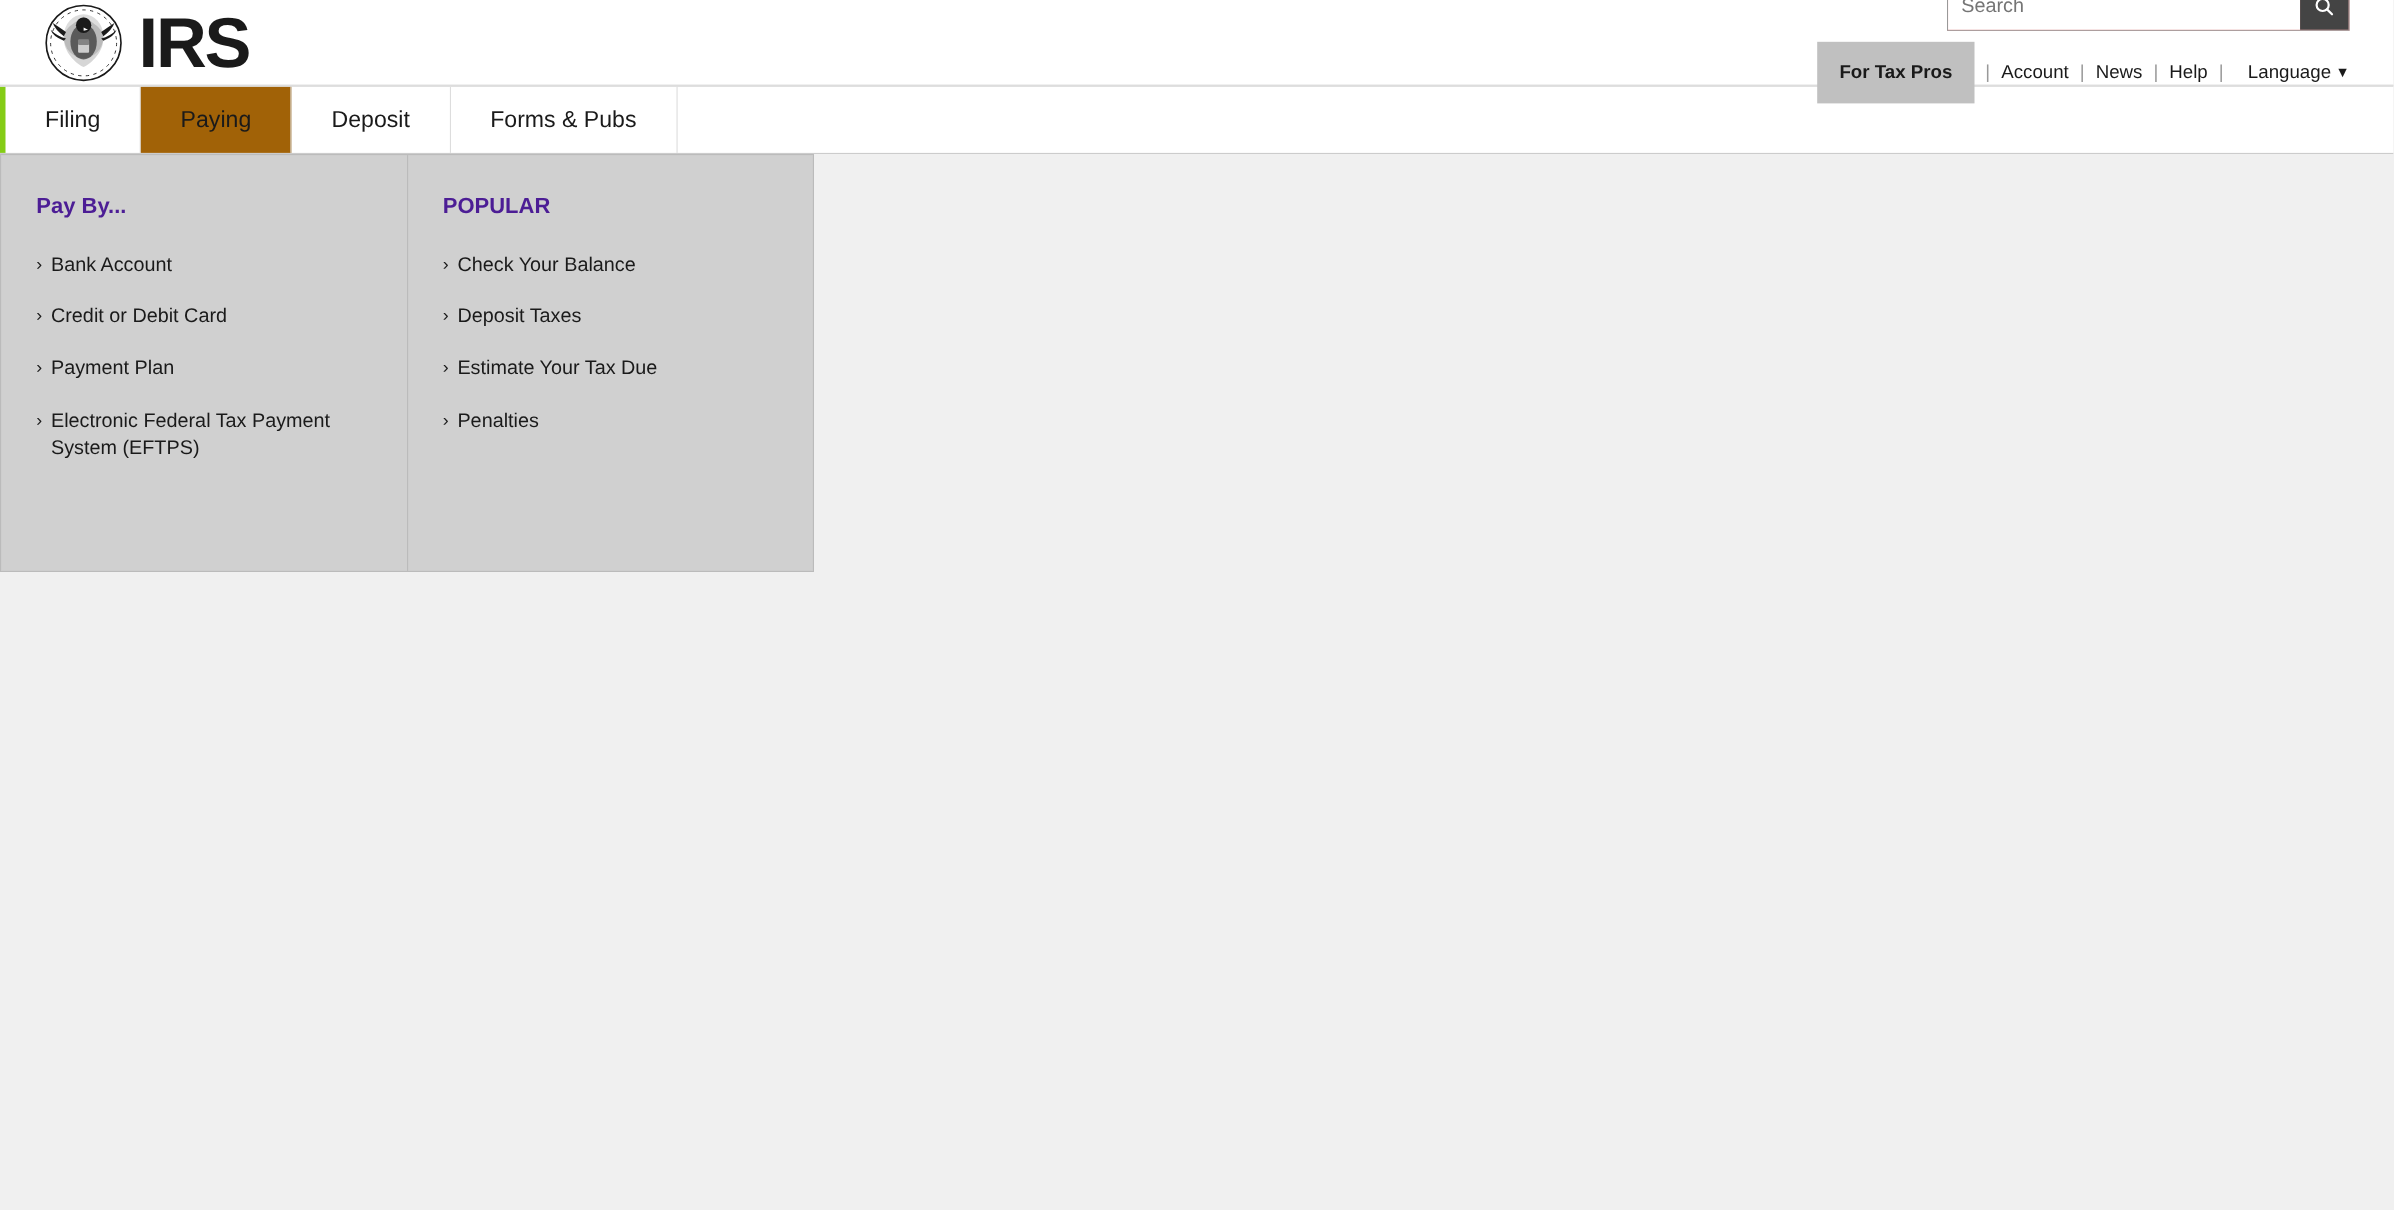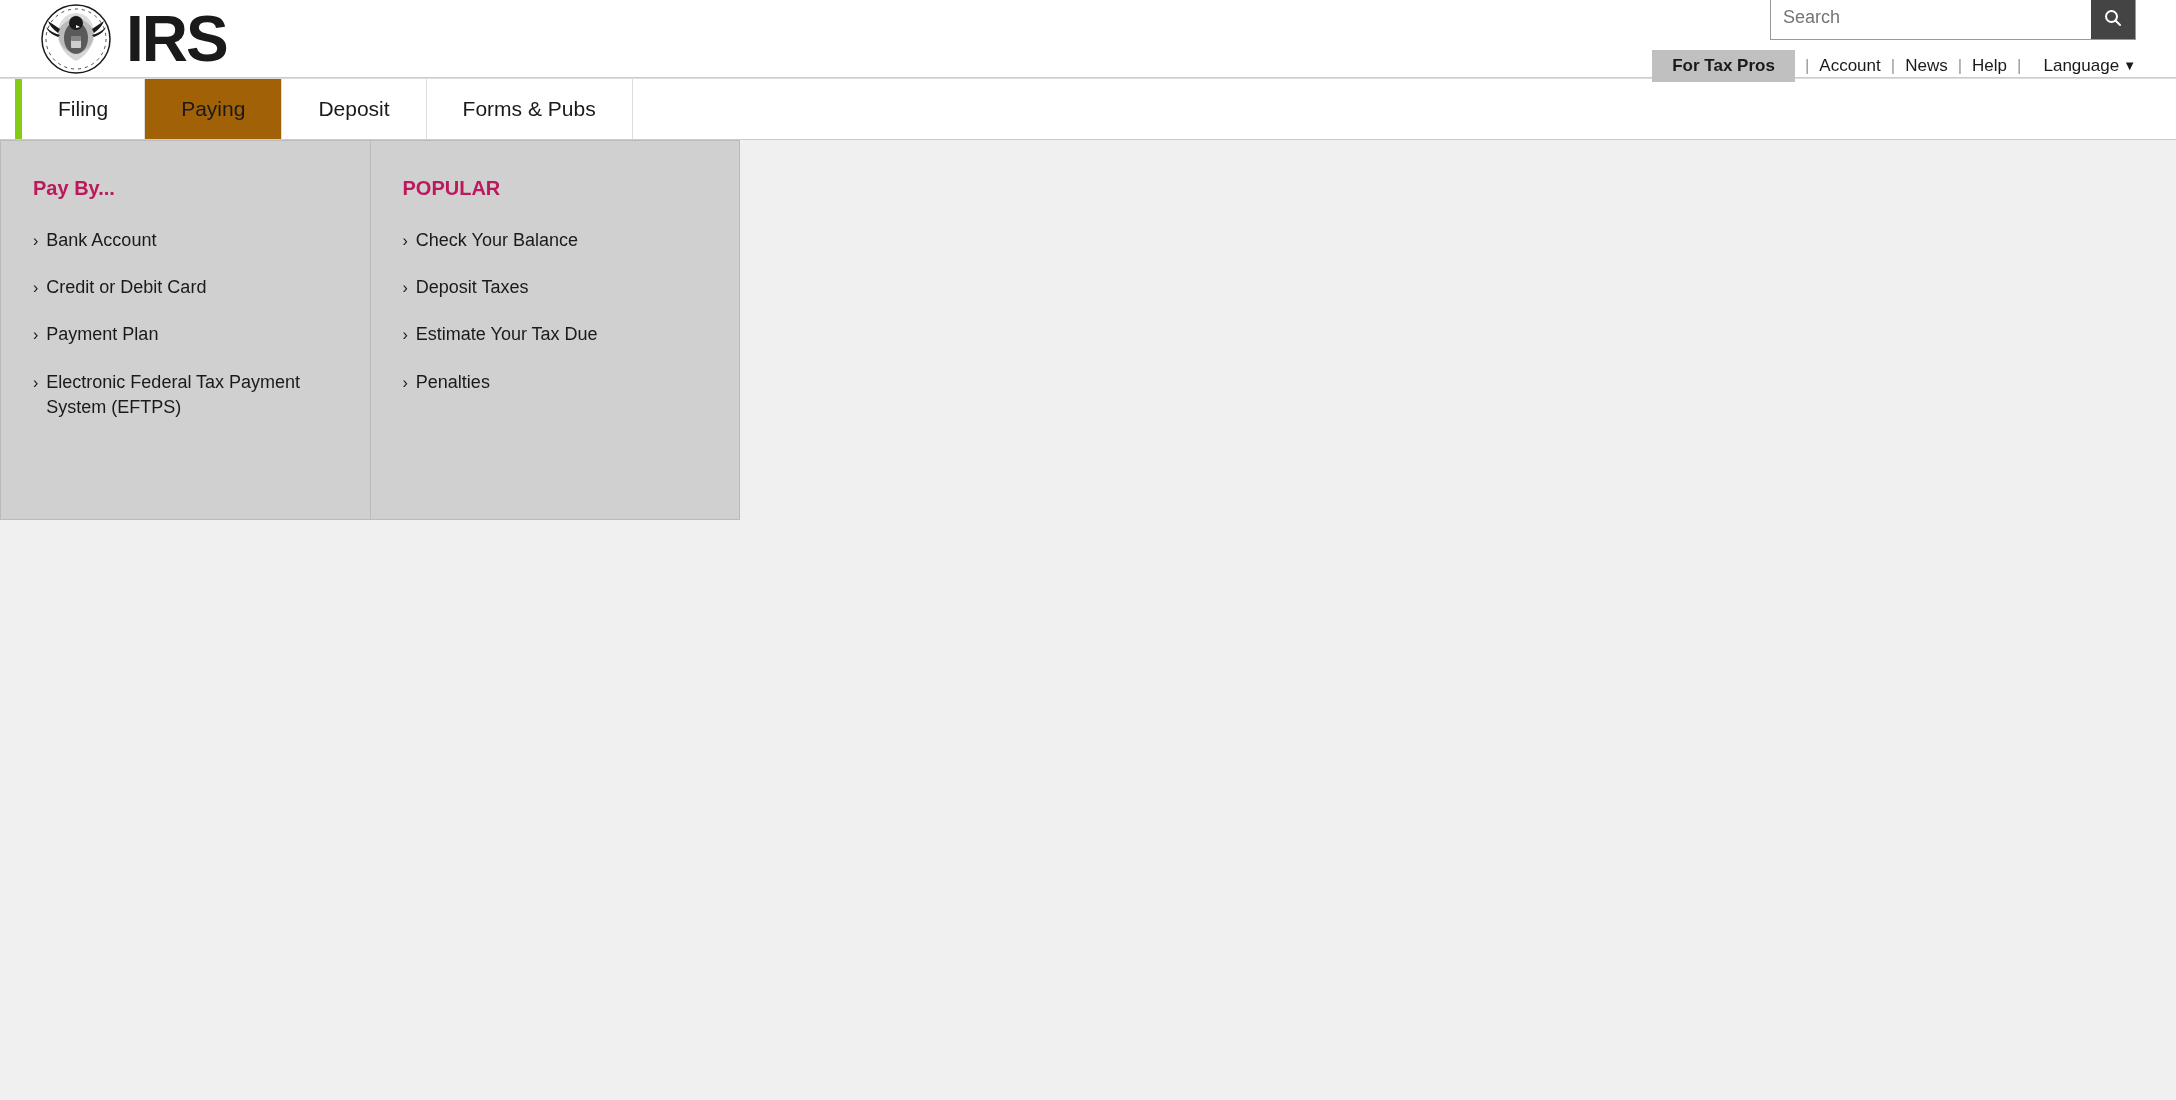--- a/index.html
+++ b/index.html
@@ -69,21 +69,21 @@
 
     
     .utility-nav {
       display: flex;
       align-items: center;
       gap: 0;
       font-size: 17px;
     }
     .utility-nav-for-tax-pros {
       background: #c0c0c0;
-      padding: 6px 20px;
+      padding: 18px 20px;
       font-weight: bold;
       font-size: 17px;
       color: #1a1a1a;
     }
     .utility-sep {
       color: #999;
       margin: 0 10px;
     }
     .utility-link {
       color: #1a1a1a;
@@ -115,22 +115,21 @@
       align-items: center;
       justify-content: center;
       font-size: 21px;
       color: #1a1a1a;
       cursor: pointer;
       border-right: 1px solid #ddd;
       white-space: nowrap;
       text-decoration: none;
     }
     .nav-item:first-child {
-      border-left: 7px solid #84cc16;
-      margin-left: 15px;
+      border-left: 5px solid #84cc16;
     }
     .nav-item.active {
       background: #a16207;
       font-weight: 500;
     }
 
     
     .dropdown-container {
       position: relative;
     }
@@ -149,21 +148,21 @@
       flex: 1;
       padding: 36px 32px;
     }
     .dropdown-col:first-child {
       border-right: 1px solid #bbb;
     }
     .dropdown-col-title {
       font-size: 20px;
       font-weight: bold;
       margin-bottom: 28px;
-      color: #be185d;
+      color: #4c1d95;
     }
     .dropdown-link {
       display: flex;
       align-items: flex-start;
       gap: 8px;
       font-size: 18px;
       color: #1a1a1a;
       text-decoration: none;
       margin-bottom: 22px;
       cursor: pointer;

